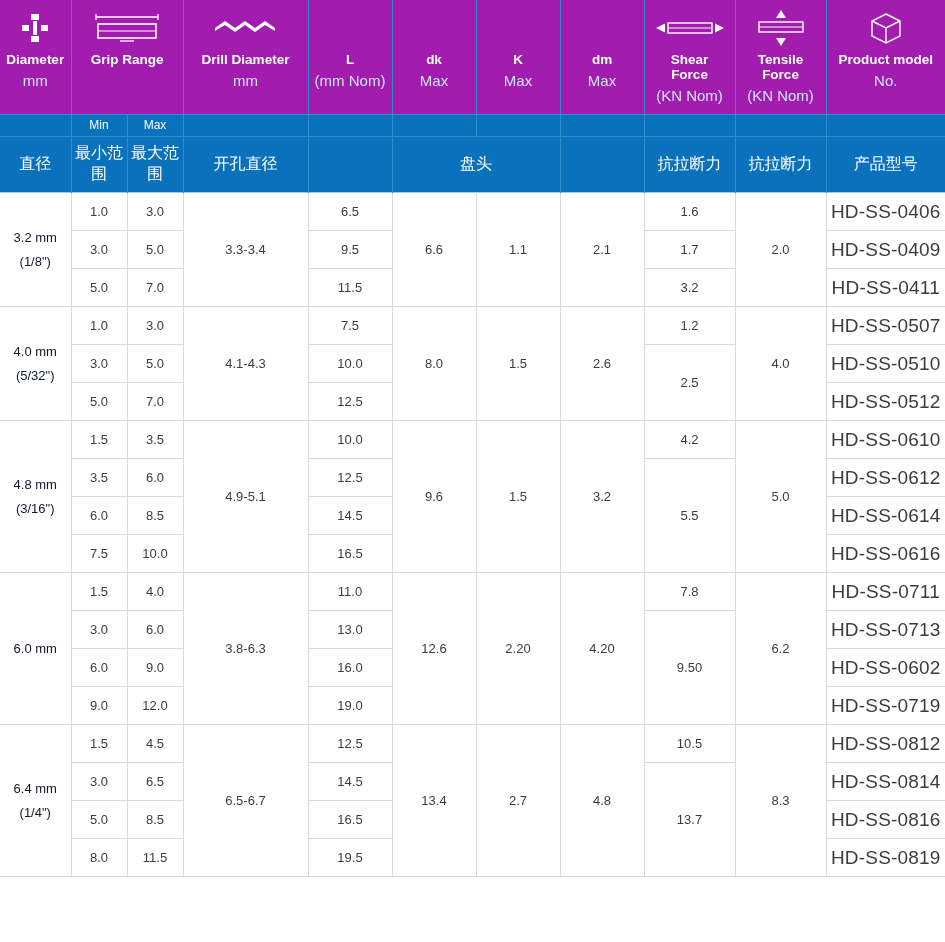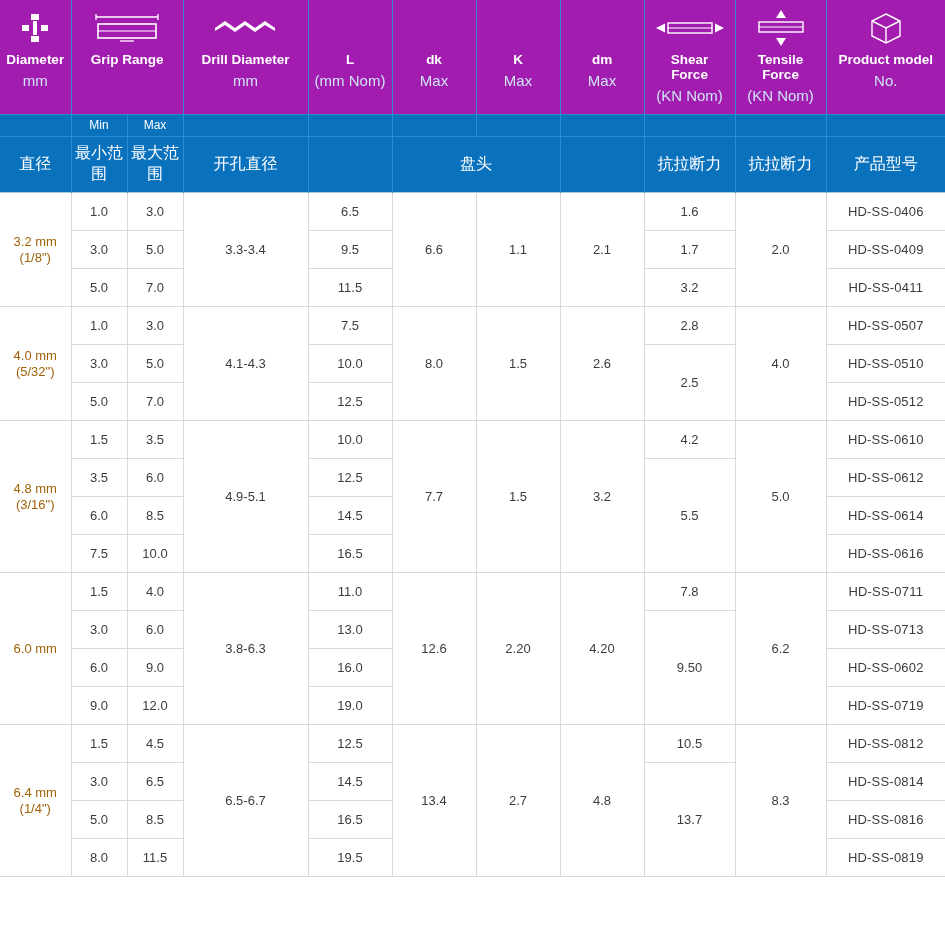--- a/index.html
+++ b/index.html
@@ -75,25 +75,25 @@
     text-align: center;
     font-size: 13px;
     color: #3c3c3c;
     height: 37px;
     background: #ffffff;
     padding: 0 2px;
   }
   tbody tr.group-start > td { border-top: 1px solid #a9c9de; }
   td.diam {
     font-size: 13px;
-    line-height: 16px;
-    color: #a16207;
+    line-height: 24px;
+    color: #0f172a;
     margin-left: 32px;
   }
-  td.model { font-size: 13px; letter-spacing: 0.2px; }
+  td.model { font-size: 19px; letter-spacing: 0.2px; }
   .grp-sep { border-top: 1px solid #a9c9de !important; text-align: center; }
   .outer-left { border-left: none !important; }
   .outer-right { border-right: none !important; }
   svg { display: block; }
 </style>
 </head>
 <body>
 
 <table class="spec">
   <colgroup>
@@ -257,21 +257,21 @@
       </tr>
       <tr class="group-start">
         <td class="diam outer-left grp-sep" rowspan="3">4.0 mm<br>(5/32")</td>
         <td class=" grp-sep">1.0</td>
         <td class=" grp-sep">3.0</td>
         <td class=" grp-sep" rowspan="3">4.1-4.3</td>
         <td class=" grp-sep">7.5</td>
         <td class=" grp-sep" rowspan="3">8.0</td>
         <td class=" grp-sep" rowspan="3">1.5</td>
         <td class=" grp-sep" rowspan="3">2.6</td>
-        <td class=" grp-sep" rowspan="1">2.8</td>
+        <td class=" grp-sep" rowspan="1">1.2</td>
         <td class=" grp-sep" rowspan="3">4.0</td>
         <td class="model outer-right grp-sep">HD-SS-0507</td>
       </tr>
       <tr>
         <td class="">3.0</td>
         <td class="">5.0</td>
         <td class="">10.0</td>
         <td class="" rowspan="2">2.5</td>
         <td class="model outer-right">HD-SS-0510</td>
       </tr>
@@ -280,21 +280,21 @@
         <td class="">7.0</td>
         <td class="">12.5</td>
         <td class="model outer-right">HD-SS-0512</td>
       </tr>
       <tr class="group-start">
         <td class="diam outer-left grp-sep" rowspan="4">4.8 mm<br>(3/16")</td>
         <td class=" grp-sep">1.5</td>
         <td class=" grp-sep">3.5</td>
         <td class=" grp-sep" rowspan="4">4.9-5.1</td>
         <td class=" grp-sep">10.0</td>
-        <td class=" grp-sep" rowspan="4">7.7</td>
+        <td class=" grp-sep" rowspan="4">9.6</td>
         <td class=" grp-sep" rowspan="4">1.5</td>
         <td class=" grp-sep" rowspan="4">3.2</td>
         <td class=" grp-sep" rowspan="1">4.2</td>
         <td class=" grp-sep" rowspan="4">5.0</td>
         <td class="model outer-right grp-sep">HD-SS-0610</td>
       </tr>
       <tr>
         <td class="">3.5</td>
         <td class="">6.0</td>
         <td class="">12.5</td>

